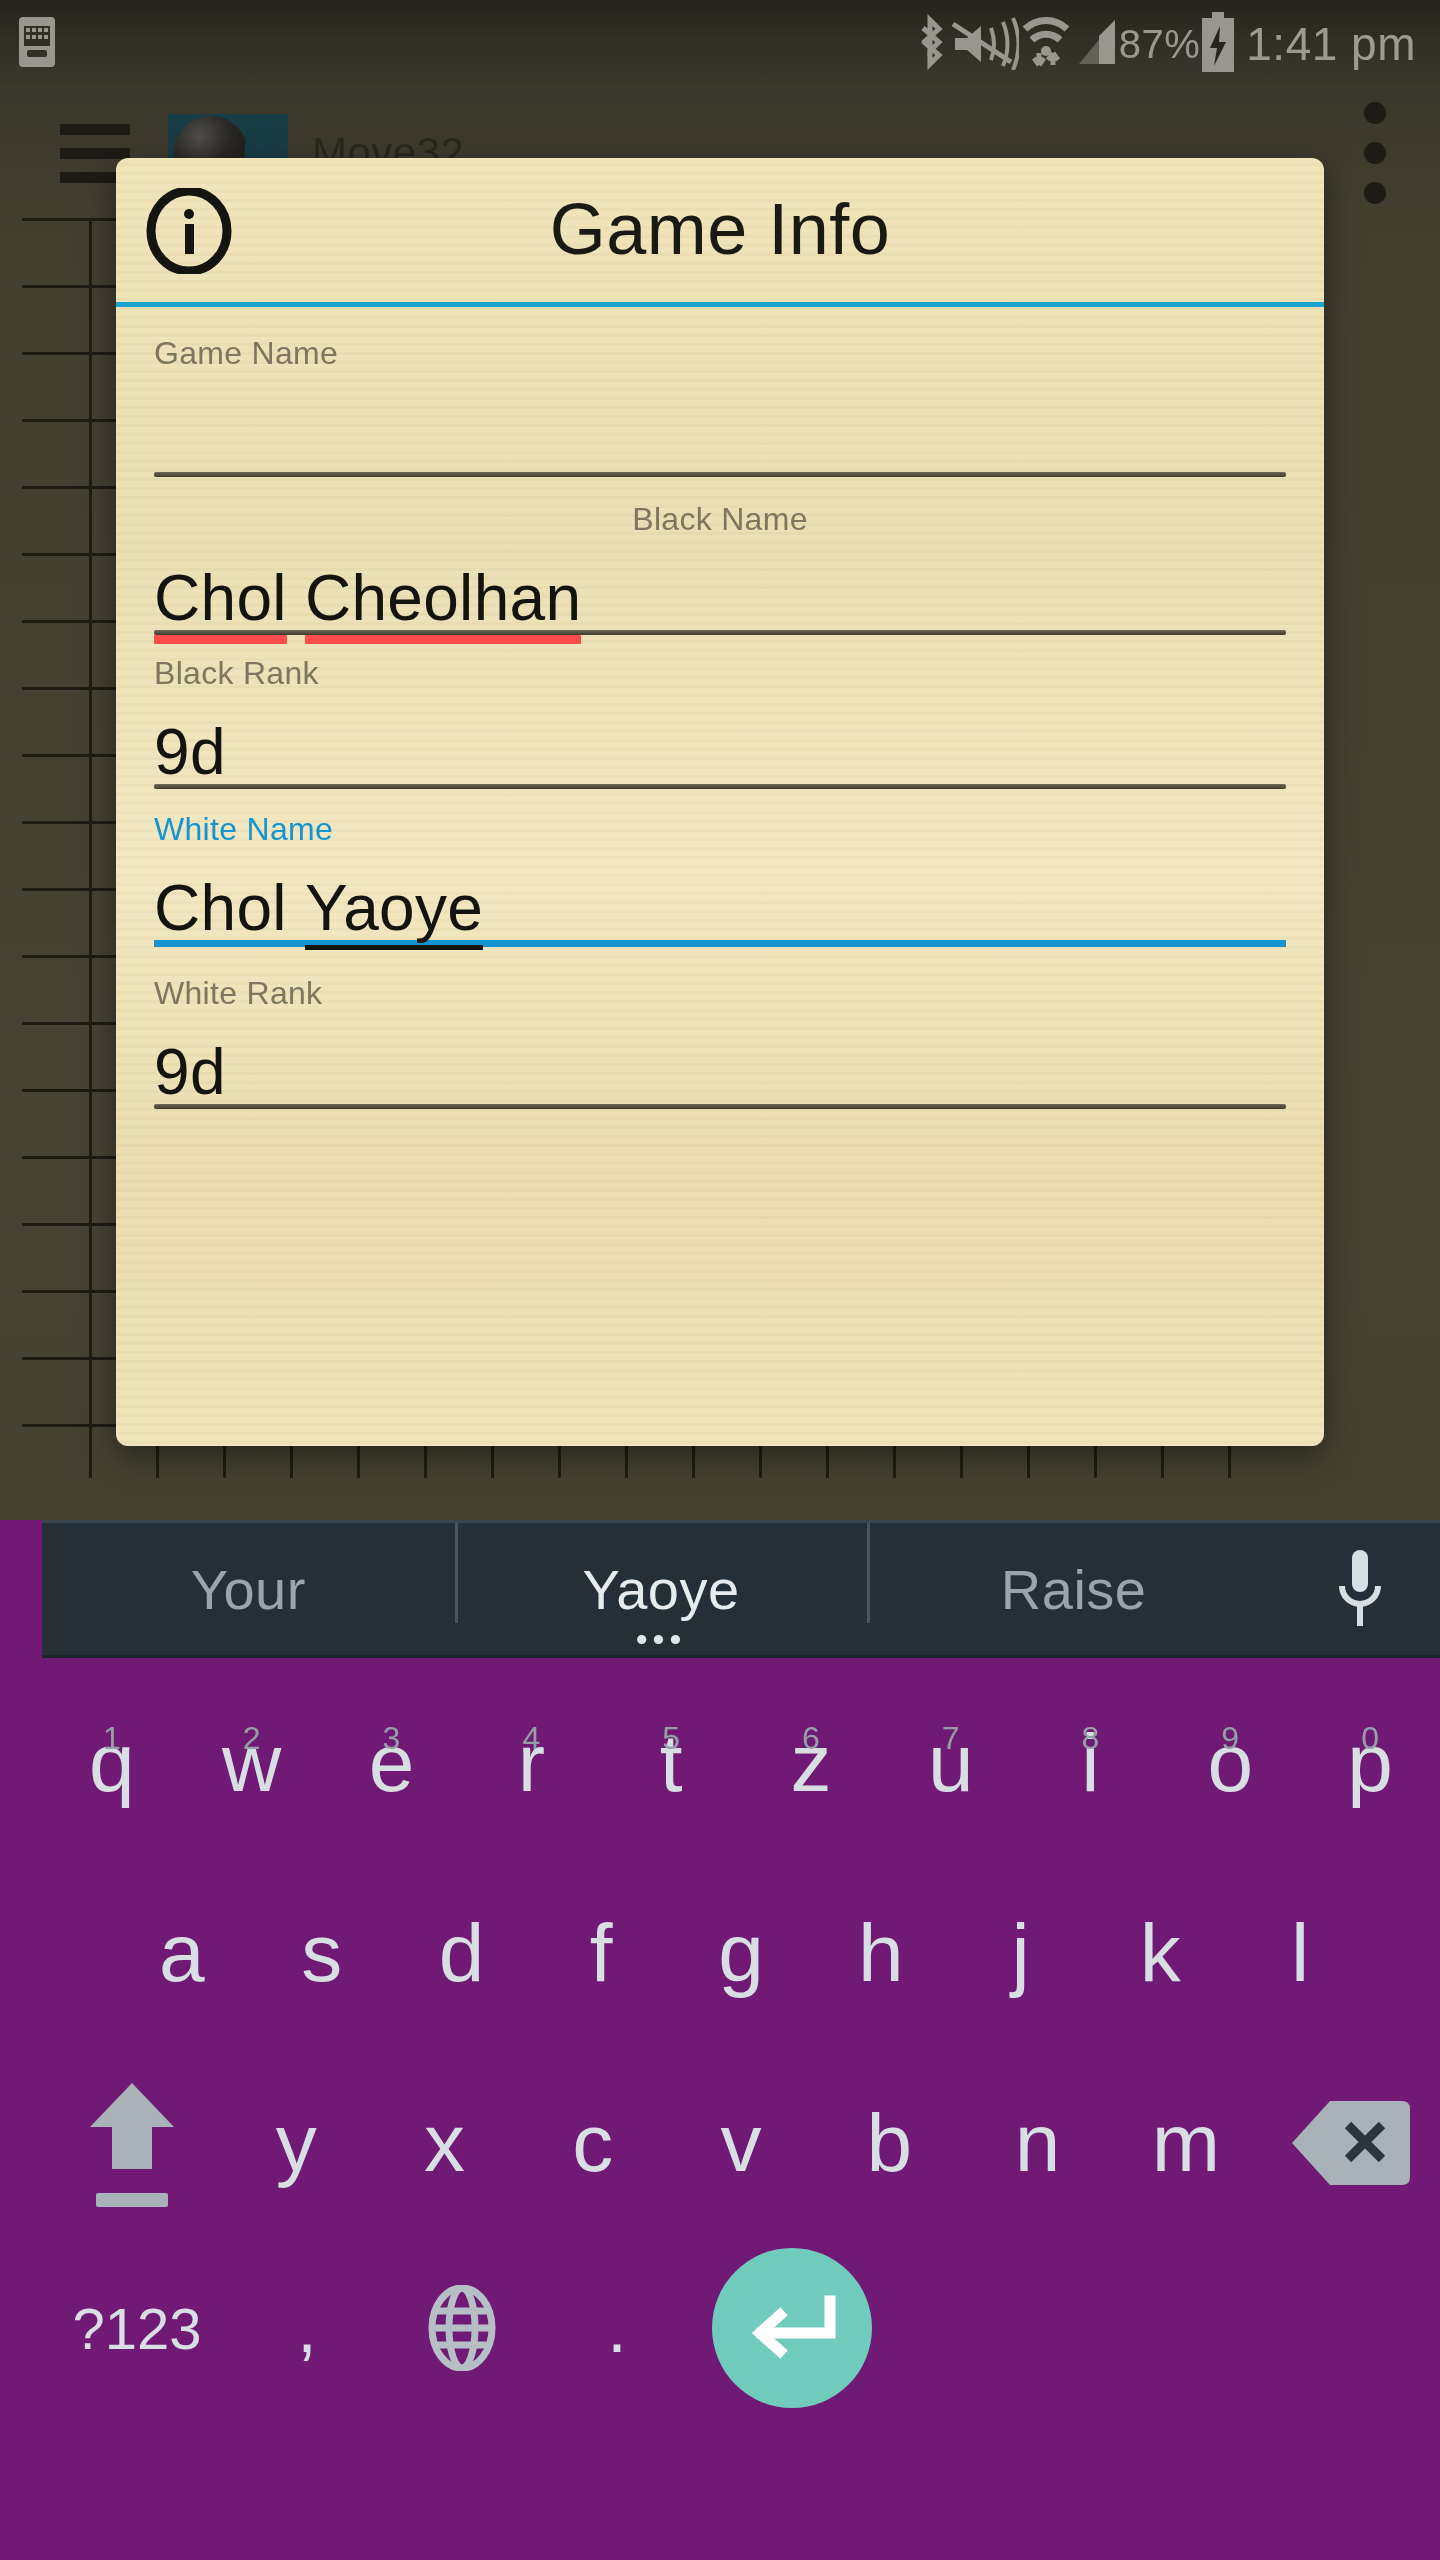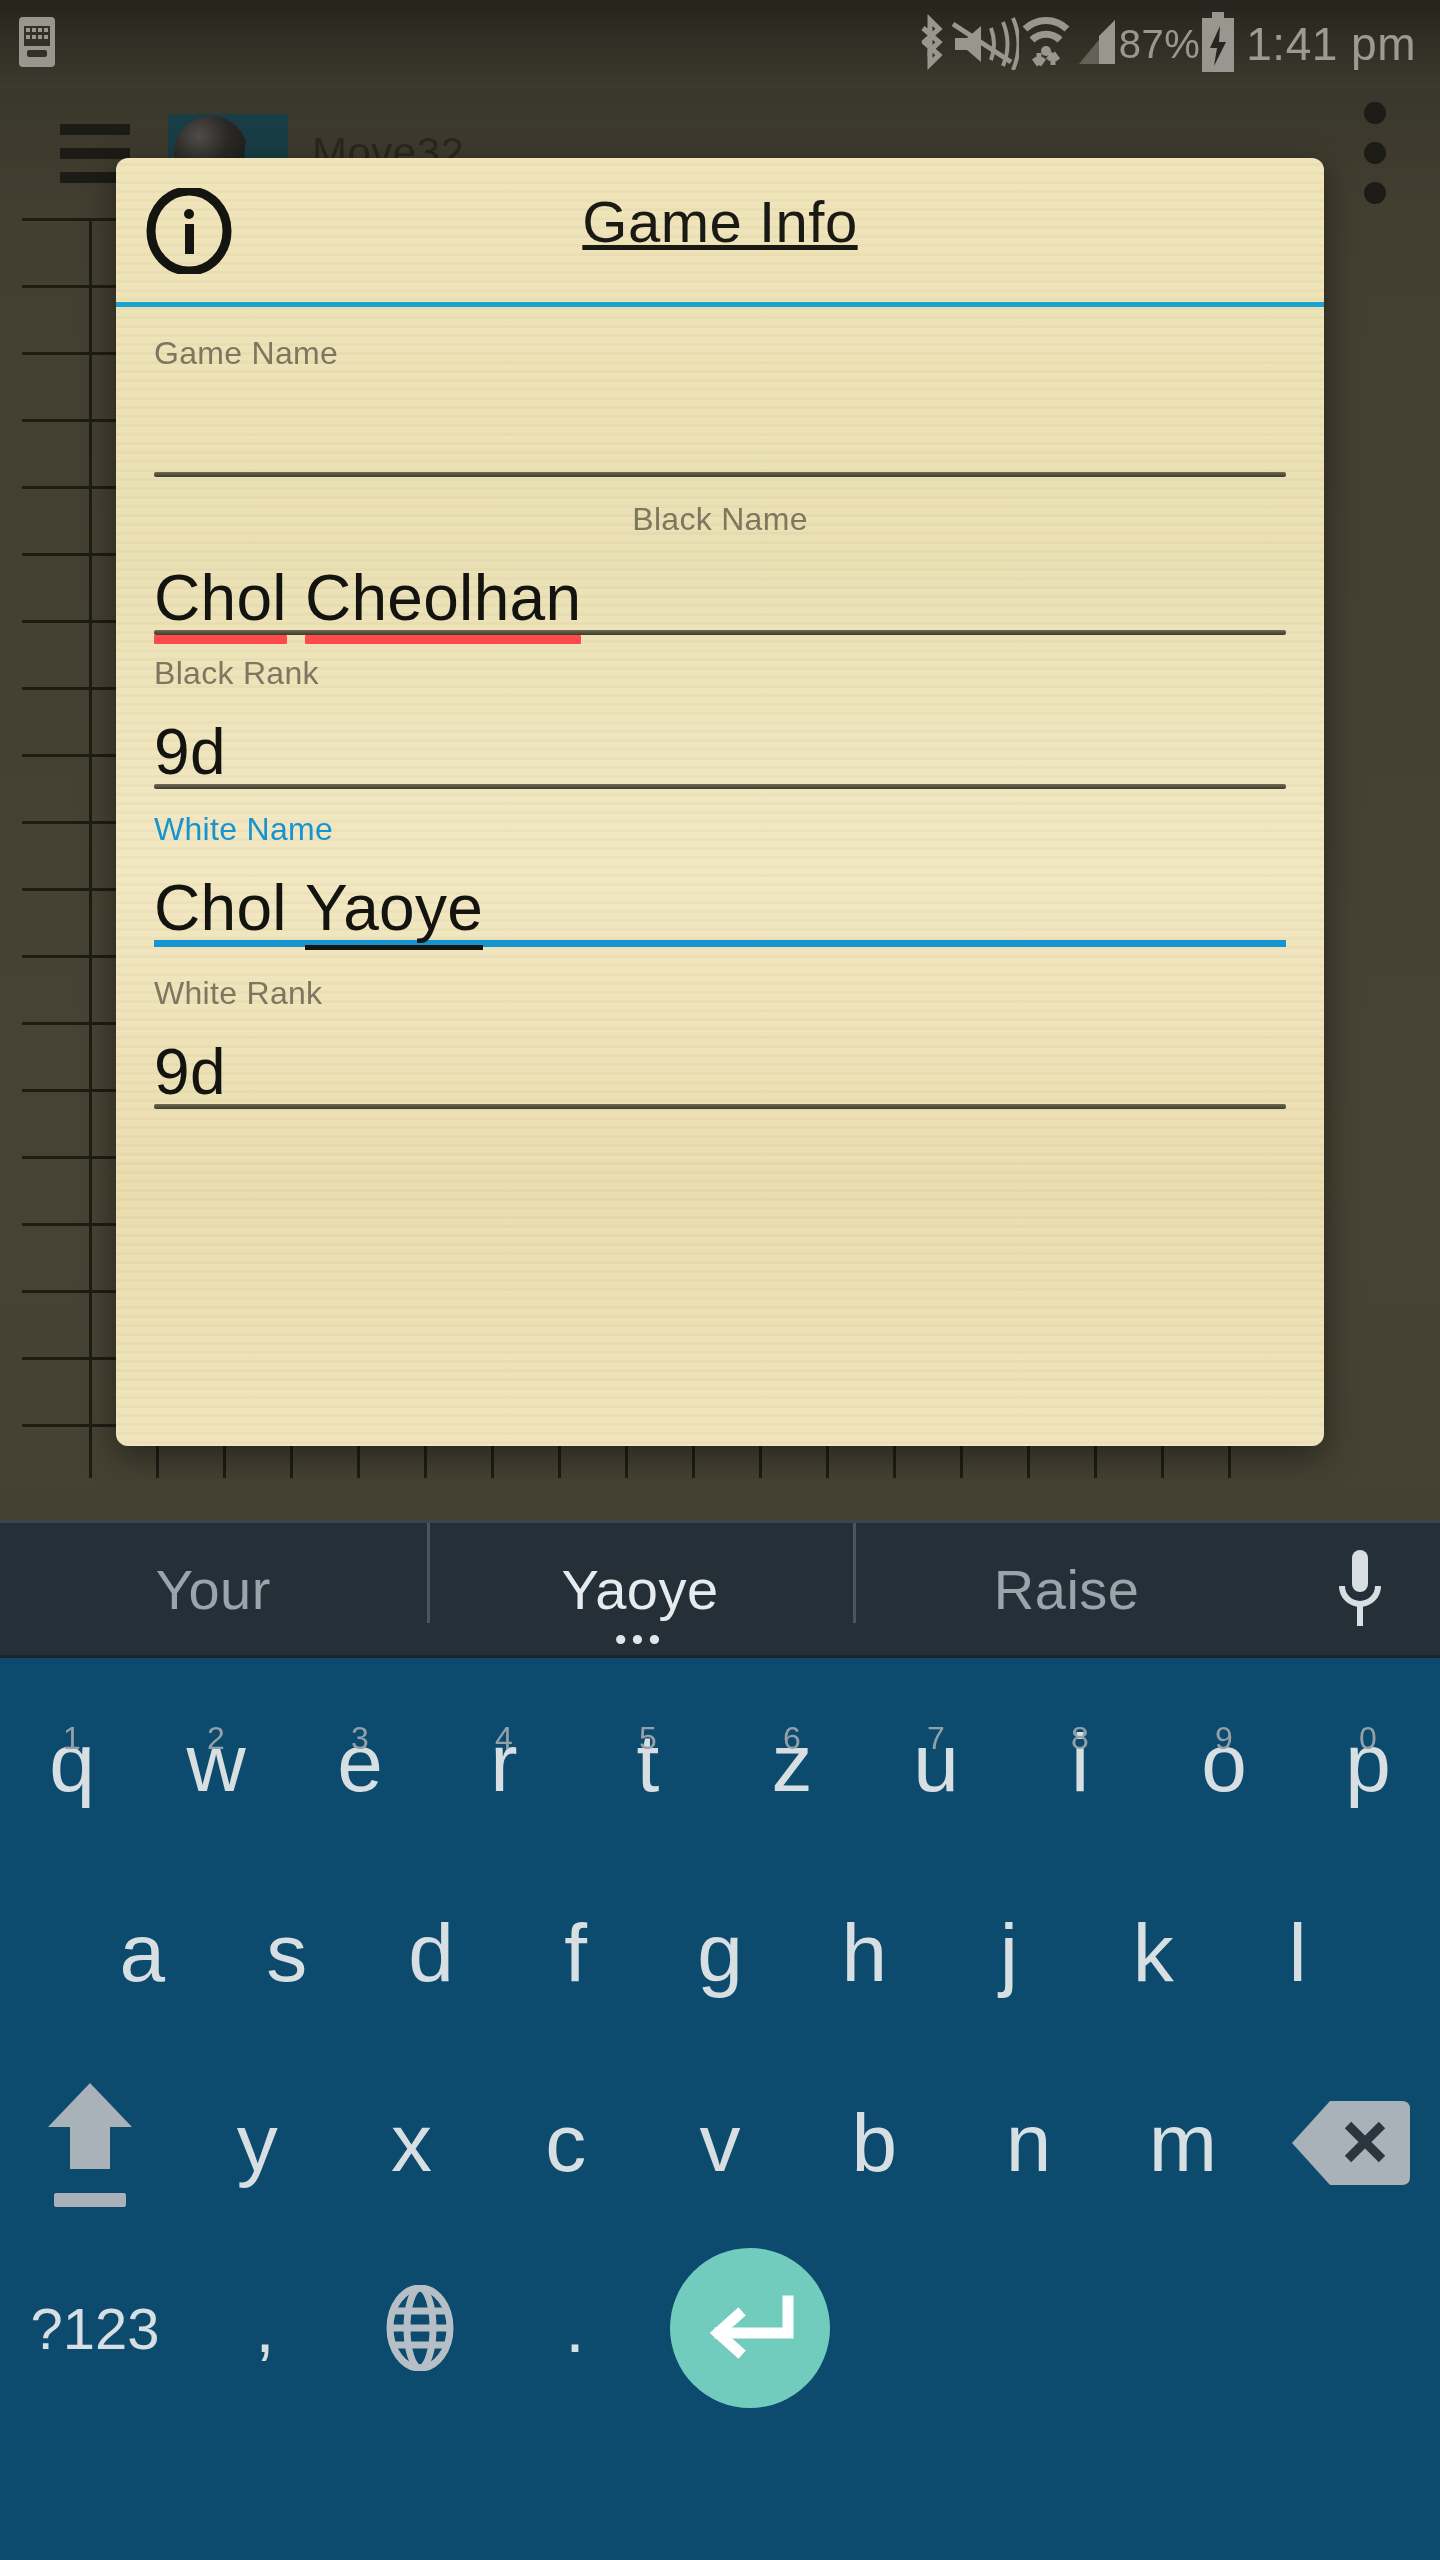--- a/index.html
+++ b/index.html
@@ -49,21 +49,21 @@
     position:absolute; left:116px; top:158px; width:1208px; height:1288px;
     border-radius:12px; overflow:hidden;
     background:
       repeating-linear-gradient(0deg, rgba(255,255,255,0.055) 0px, rgba(255,255,255,0.055) 2px, rgba(0,0,0,0.018) 2px, rgba(0,0,0,0.018) 5px, rgba(255,255,255,0.03) 5px, rgba(255,255,255,0.03) 9px),
       linear-gradient(180deg,#f0e3b8 0%, #eadfb2 30%, #f2e7c0 55%, #e9dcad 80%, #efe3ba 100%);
     box-shadow:0 10px 34px rgba(0,0,0,0.45);
   }
   #dialog-header{ position:relative; height:144px; }
   #info-icon{ position:absolute; left:30px; top:30px; width:86px; height:86px; }
   #dialog-title{ position:absolute; left:0; right:0; top:30px; text-align:center;
-    color:#1a1a14; font-size:58px; letter-spacing:0.5px;text-decoration:underline; }
+    color:#1a1a14; font-size:72px; letter-spacing:0.5px; }
   #header-rule{ position:absolute; left:0; right:0; top:144px; height:5px; background:#19a3cf; }
 
   #fields{ position:absolute; left:0; right:0; top:149px; bottom:0; padding:0 38px; }
 
   .field{ position:relative; }
   .field .lbl{ font-size:32px; color:#7e7760; letter-spacing:0.3px; display:block; }
   .field.focused .lbl{ color:#1594d0; }
   .field .valwrap{ position:relative; height:92px; display:flex; align-items:flex-end; }
   .field .val{ font-size:64px; color:#131310; letter-spacing:0.3px; line-height:1; white-space:nowrap; }
   .field .rule{ height:5px; background:linear-gradient(180deg,#6f6a53,#3e3b2d); border-radius:2px; }
@@ -78,21 +78,21 @@
 
   
   #f-gamename{ padding-top:28px; }
   #f-gamename .valwrap{ height:100px; }
   #f-blackname{ padding-top:24px;text-align:center; }
   #f-blackrank{ padding-top:20px; }
   #f-whitename{ padding-top:22px; }
   #f-whiterank{ padding-top:28px; }
 
   
-  #keyboard{ position:absolute; left:0; bottom:0; width:1440px; height:1040px; background:#0c4a6e; }
+  #keyboard{ position:absolute; left:0; bottom:0; width:1440px; height:1040px; background:#701a75;padding-left:42px; }
   #sugg-strip{ position:relative; height:138px; background:#242f38;
     border-top:3px solid #3a464f; border-bottom:3px solid #1b242b;
     display:flex; align-items:center; }
   .sugg{ flex:1; text-align:center; position:relative; color:#9aa4ab; font-size:56px; letter-spacing:0.5px; }
   .sugg.active{ color:#e6ebee; }
   .sugg + .sugg::before{ content:""; position:absolute; left:0; top:-34px; height:100px; width:3px; background:#4a555d; }
   .sugg .dots{ position:absolute; left:0; right:0; bottom:-34px; color:#dfe5e9; font-size:34px; letter-spacing:5px; line-height:1; }
   #mic-key{ width:160px; display:flex; align-items:center; justify-content:center; }
 
   #keys{ position:relative; height:900px; padding-top:10px; }

